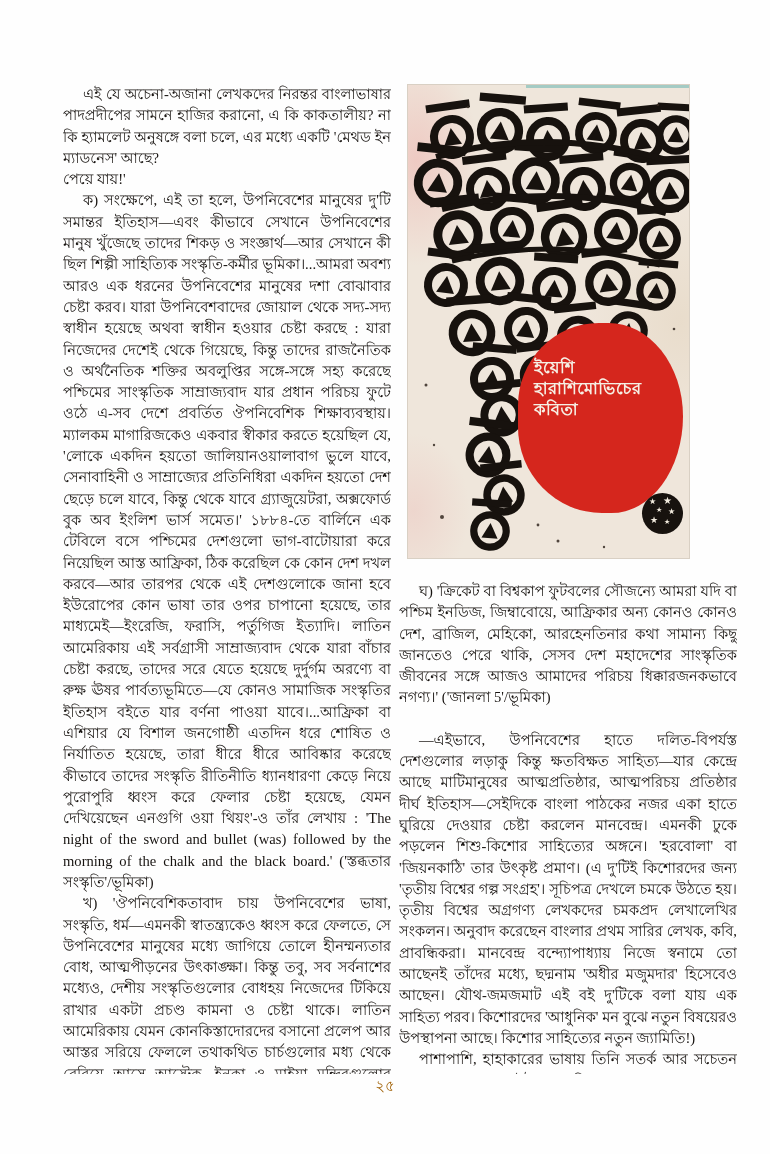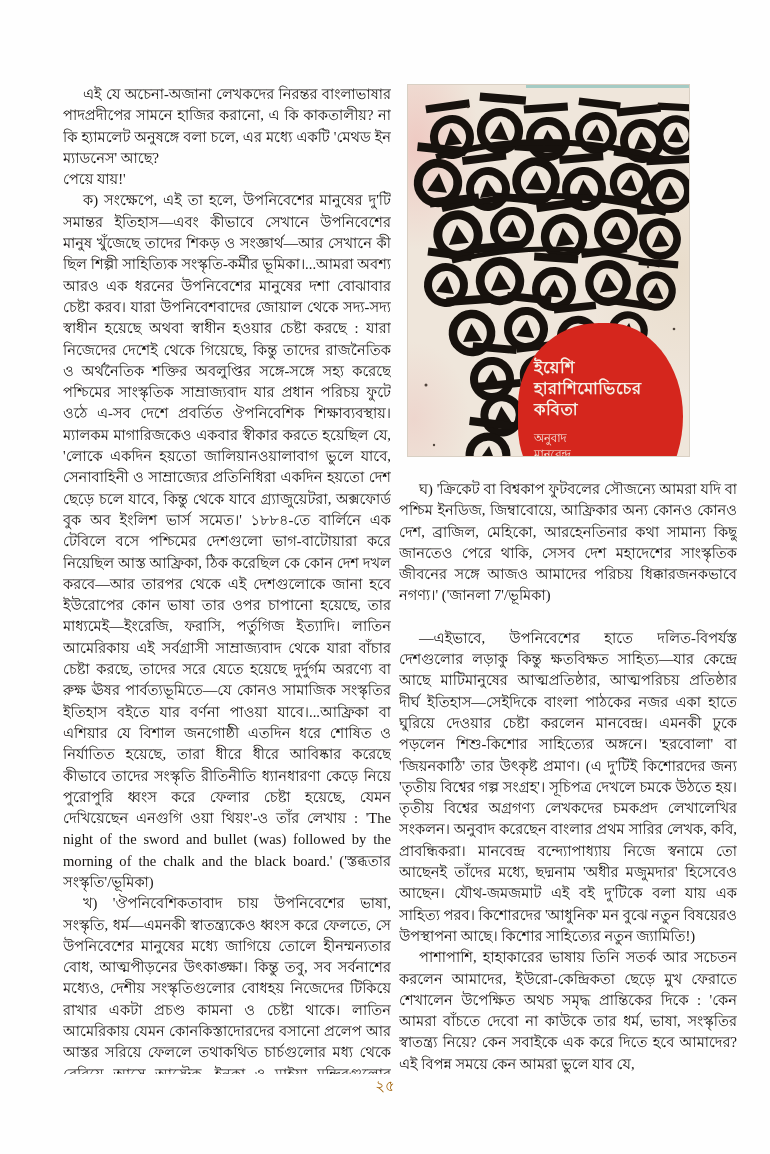--- a/index.html
+++ b/index.html
@@ -8,21 +8,21 @@
     font-family:"Liberation Serif","DejaVu Serif",serif;color:#171310;overflow:hidden;
   }
   .col{position:absolute;top:84px;font-size:14.6px;line-height:21.3px;text-align:justify;overflow:hidden;}
   .col-left{left:63px;width:328px;height:990px;}
   .col-right{left:399px;width:338px;height:990px;}
   .para{margin:0;}
   .indent{text-indent:20px;}
   .gap-top{margin-top:21px;}
   
   .cover{
-    position:relative;margin:0 0 22px 8px;width:283px;height:373px;
+    position:relative;margin:0 0 22px 8px;width:283px;height:475px;
     background:
       radial-gradient(90px 150px at 3% 16%, rgba(238,183,178,.6), rgba(238,183,178,0) 70%),
       radial-gradient(80px 110px at 2% 90%, rgba(236,198,192,.5), rgba(236,198,192,0) 70%),
       radial-gradient(130px 170px at 97% 50%, rgba(223,206,180,.4), rgba(223,206,180,0) 72%),
       #efe6db;
     border:1px solid #d9d0c4;box-sizing:border-box;overflow:hidden;
   }
   .teal-strip{position:absolute;top:0;right:0;width:58%;height:3px;background:#a4cbc4;}
   .calli{position:absolute;left:0;top:0;}
   .red-blob{
@@ -133,39 +133,34 @@
           <circle cx="130" cy="440" r="1.4"></circle>
             <circle cx="205" cy="300" r="1.2"></circle>
         </g>
       </svg>
 
       <div class="red-blob">
         <div class="cover-text">
           <div class="cover-title">ইয়েশি</div>
           <div class="cover-title">হারাশিমোভিচের</div>
           <div class="cover-title">কবিতা</div>
-          <div class="cover-sub">
-            <div>অনুবাদ</div>
-            <div>মানবেন্দ্র</div>
-            <div>বন্দ্যোপাধ্যায়</div>
-          </div>
         </div>
       </div>
 
       <div class="logo-circle">
         <span>★</span>
         <span>★</span>
         <span>★</span>
         <span>★</span>
         <span>★</span>
         <span>★</span>
       </div>
     </div>
 
-    <p class="para indent">ঘ) 'ক্রিকেট বা বিশ্বকাপ ফুটবলের সৌজন্যে আমরা যদি বা পশ্চিম ইনডিজ, জিম্বাবোয়ে, আফ্রিকার অন্য কোনও কোনও দেশ, ব্রাজিল, মেহিকো, আরহেনতিনার কথা সামান্য কিছু জানতেও পেরে থাকি, সেসব দেশ মহাদেশের সাংস্কৃতিক জীবনের সঙ্গে আজও আমাদের পরিচয় ধিক্কারজনকভাবে নগণ্য।' ('জানলা 7'/ভূমিকা)</p>
+    <p class="para indent">ঘ) 'ক্রিকেট বা বিশ্বকাপ ফুটবলের সৌজন্যে আমরা যদি বা পশ্চিম ইনডিজ, জিম্বাবোয়ে, আফ্রিকার অন্য কোনও কোনও দেশ, ব্রাজিল, মেহিকো, আরহেনতিনার কথা সামান্য কিছু জানতেও পেরে থাকি, সেসব দেশ মহাদেশের সাংস্কৃতিক জীবনের সঙ্গে আজও আমাদের পরিচয় ধিক্কারজনকভাবে নগণ্য।' ('জানলা 5'/ভূমিকা)</p>
     <p class="para indent gap-top">—এইভাবে, উপনিবেশের হাতে দলিত-বিপর্যস্ত দেশগুলোর লড়াকু কিন্তু ক্ষতবিক্ষত সাহিত্য—যার কেন্দ্রে আছে মাটিমানুষের আত্মপ্রতিষ্ঠার, আত্মপরিচয় প্রতিষ্ঠার দীর্ঘ ইতিহাস—সেইদিকে বাংলা পাঠকের নজর একা হাতে ঘুরিয়ে দেওয়ার চেষ্টা করলেন মানবেন্দ্র। এমনকী ঢুকে পড়লেন শিশু-কিশোর সাহিত্যের অঙ্গনে। 'হরবোলা' বা 'জিয়নকাঠি' তার উৎকৃষ্ট প্রমাণ। (এ দু'টিই কিশোরদের জন্য 'তৃতীয় বিশ্বের গল্প সংগ্রহ'। সূচিপত্র দেখলে চমকে উঠতে হয়। তৃতীয় বিশ্বের অগ্রগণ্য লেখকদের চমকপ্রদ লেখালেখির সংকলন। অনুবাদ করেছেন বাংলার প্রথম সারির লেখক, কবি, প্রাবন্ধিকরা। মানবেন্দ্র বন্দ্যোপাধ্যায় নিজে স্বনামে তো আছেনই তাঁদের মধ্যে, ছদ্মনাম 'অধীর মজুমদার' হিসেবেও আছেন। যৌথ-জমজমাট এই বই দু'টিকে বলা যায় এক সাহিত্য পরব। কিশোরদের 'আধুনিক' মন বুঝে নতুন বিষয়েরও উপস্থাপনা আছে। কিশোর সাহিত্যের নতুন জ্যামিতি!)</p>
     <p class="para indent">পাশাপাশি, হাহাকারের ভাষায় তিনি সতর্ক আর সচেতন করলেন আমাদের, ইউরো-কেন্দ্রিকতা ছেড়ে মুখ ফেরাতে শেখালেন উপেক্ষিত অথচ সমৃদ্ধ প্রান্তিকের দিকে : 'কেন আমরা বাঁচতে দেবো না কাউকে তার ধর্ম, ভাষা, সংস্কৃতির স্বাতন্ত্র্য নিয়ে? কেন সবাইকে এক করে দিতে হবে আমাদের? এই বিপন্ন সময়ে কেন আমরা ভুলে যাব যে,</p>
 
   </div>
 
   <div class="page-number">২৫</div>
 
 </div>
 
 </body></html>

